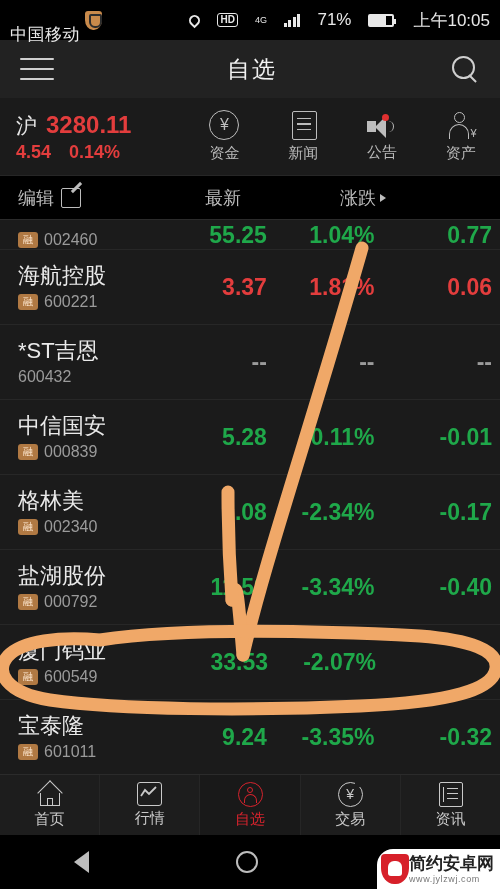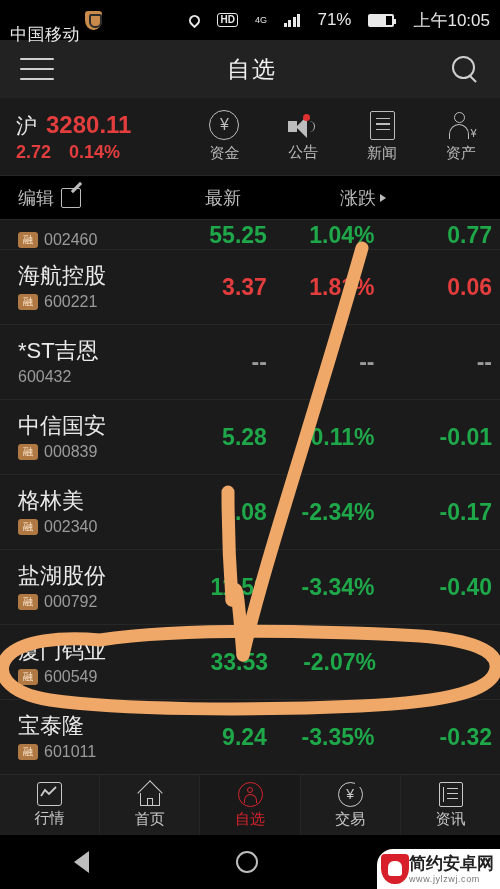--- a/index.html
+++ b/index.html
@@ -336,50 +336,50 @@
     <div class="search"></div>
   </div>
 
   <div class="idxbar">
     <div class="idxblock">
       <div class="idx-top">
         <span class="idx-name">沪</span>
         <span class="idx-val up">3280.11</span>
       </div>
       <div class="idx-sub">
-        <span class="up">2.72</span>
+        <span class="up">4.54</span>
         <span class="up">0.14%</span>
       </div>
     </div>
 
     <div class="actions">
       <div class="act">
         <div class="ico ico-yen">
             <span>¥</span>
           </div>
         <div class="act-lbl">资金</div>
+      </div>
+      <div class="act">
+        <div class="ico ico-doc">
+            <i></i>
+            <i></i>
+            <i></i>
+          </div>
+        <div class="act-lbl">新闻</div>
       </div>
       <div class="act">
         <div class="ico ico-spk">
           <span class="body"></span>
             <span class="cone"></span>
             <span class="wave"></span>
           <span class="dot"></span>
         </div>
         <div class="act-lbl">公告</div>
       </div>
       <div class="act">
-        <div class="ico ico-doc">
-            <i></i>
-            <i></i>
-            <i></i>
-          </div>
-        <div class="act-lbl">新闻</div>
-      </div>
-      <div class="act">
         <div class="ico ico-person">
           <span class="hd2"></span>
             <span class="bd"></span>
             <span class="y">¥</span>
         </div>
         <div class="act-lbl">资产</div>
       </div>
     </div>
   </div>
 
@@ -497,36 +497,36 @@
             <span class="r-code">000825</span>
           </div>
         </div>
         <div class="r-v down">5.76</div>
         <div class="r-v down">-3.36%</div>
         <div class="r-v down last">-0.20</div>
       </div>
     </div>
 
   <div class="tabbar">
+    <div class="tab">
+      <div class="ti ti-home">
+        <span class="roof"></span>
+          <span class="box"></span>
+          <span class="dr"></span>
+      </div>
+      <div class="tab-lbl">首页</div>
+    </div>
     <div class="tab">
       <div class="ti ti-chart">
         <svg width="21" height="20" viewBox="0 0 21 20">
             <polyline points="3,13 7,7 11,11 18,4" fill="none" stroke="#c9c9c9" stroke-width="1.8"></polyline>
           </svg>
       </div>
       <div class="tab-lbl">行情</div>
     </div>
-    <div class="tab">
-      <div class="ti ti-home">
-        <span class="roof"></span>
-          <span class="box"></span>
-          <span class="dr"></span>
-      </div>
-      <div class="tab-lbl">首页</div>
-    </div>
     <div class="tab active">
       <div class="ti ti-self">
         <span class="h"></span>
           <span class="b"></span>
       </div>
       <div class="tab-lbl">自选</div>
     </div>
     <div class="tab">
       <div class="ti ti-trade">
           <span>¥</span>

